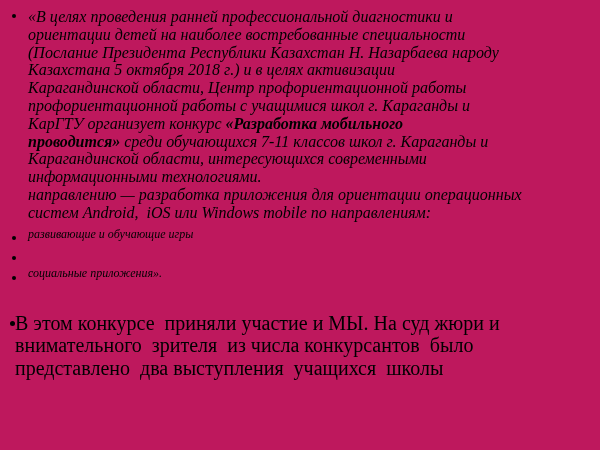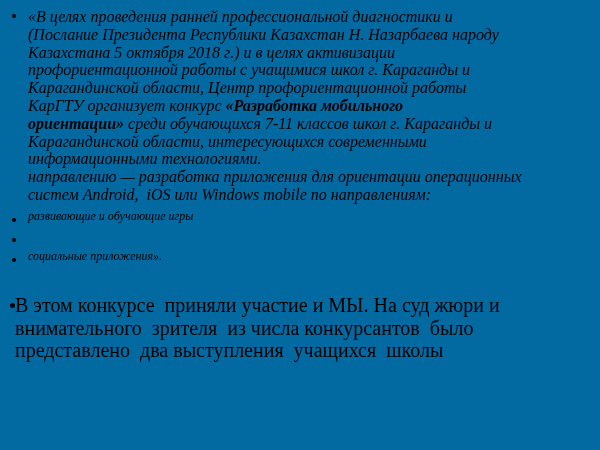--- a/index.html
+++ b/index.html
@@ -4,21 +4,21 @@
 <style>
   html, body {
     margin: 0;
     padding: 0;
     background: #ffffff;
   }
   .slide {
     position: relative;
     width: 600px;
     height: 450px;
-    background: #0369a1;
+    background: #be185d;
     color: #000000;
     font-family: "Liberation Serif", "DejaVu Serif", serif;
     overflow: hidden;
     box-sizing: border-box;
     padding: 8px 4px 0 10px;
   }
   .bullet-item {
     display: flex;
     align-items: flex-start;
   }
@@ -79,26 +79,27 @@
 </style>
 </head>
 <body>
 
 <div class="slide">
 
   <div class="bullet-item">
     <span class="dot"></span>
     <div class="intro-text" id="intro-lines">
         <div class="line"><span class="run">«В целях проведения ранней профессиональной диагностики и</span></div>
+        <div class="line"><span class="run">ориентации детей на наиболее востребованные специальности</span></div>
         <div class="line"><span class="run">(Послание Президента Республики Казахстан Н. Назарбаева народу</span></div>
         <div class="line"><span class="run">Казахстана 5 октября 2018 г.) и в целях активизации</span></div>
+        <div class="line"><span class="run">Карагандинской области, Центр профориентационной работы</span></div>
         <div class="line"><span class="run">профориентационной работы с учащимися школ г. Караганды и</span></div>
-        <div class="line"><span class="run">Карагандинской области, Центр профориентационной работы</span></div>
         <div class="line"><span class="run">КарГТУ организует конкурс </span><span class="run-bold">«Разработка мобильного</span></div>
-        <div class="line"><span class="run-bold">ориентации»</span><span class="run"> среди обучающихся 7-11 классов школ г. Караганды и</span></div>
+        <div class="line"><span class="run-bold">проводится»</span><span class="run"> среди обучающихся 7-11 классов школ г. Караганды и</span></div>
         <div class="line"><span class="run">Карагандинской области, интересующихся современными</span></div>
         <div class="line"><span class="run">информационными технологиями.</span></div>
         <div class="line"><span class="run">направлению — разработка приложения для ориентации операционных</span></div>
         <div class="line"><span class="run">систем Android,  iOS или Windows mobile по направлениям:</span></div>
       </div>
   </div>
 
   <div id="sub-list">
       <div class="sub-item">
         <span class="dot"></span>

